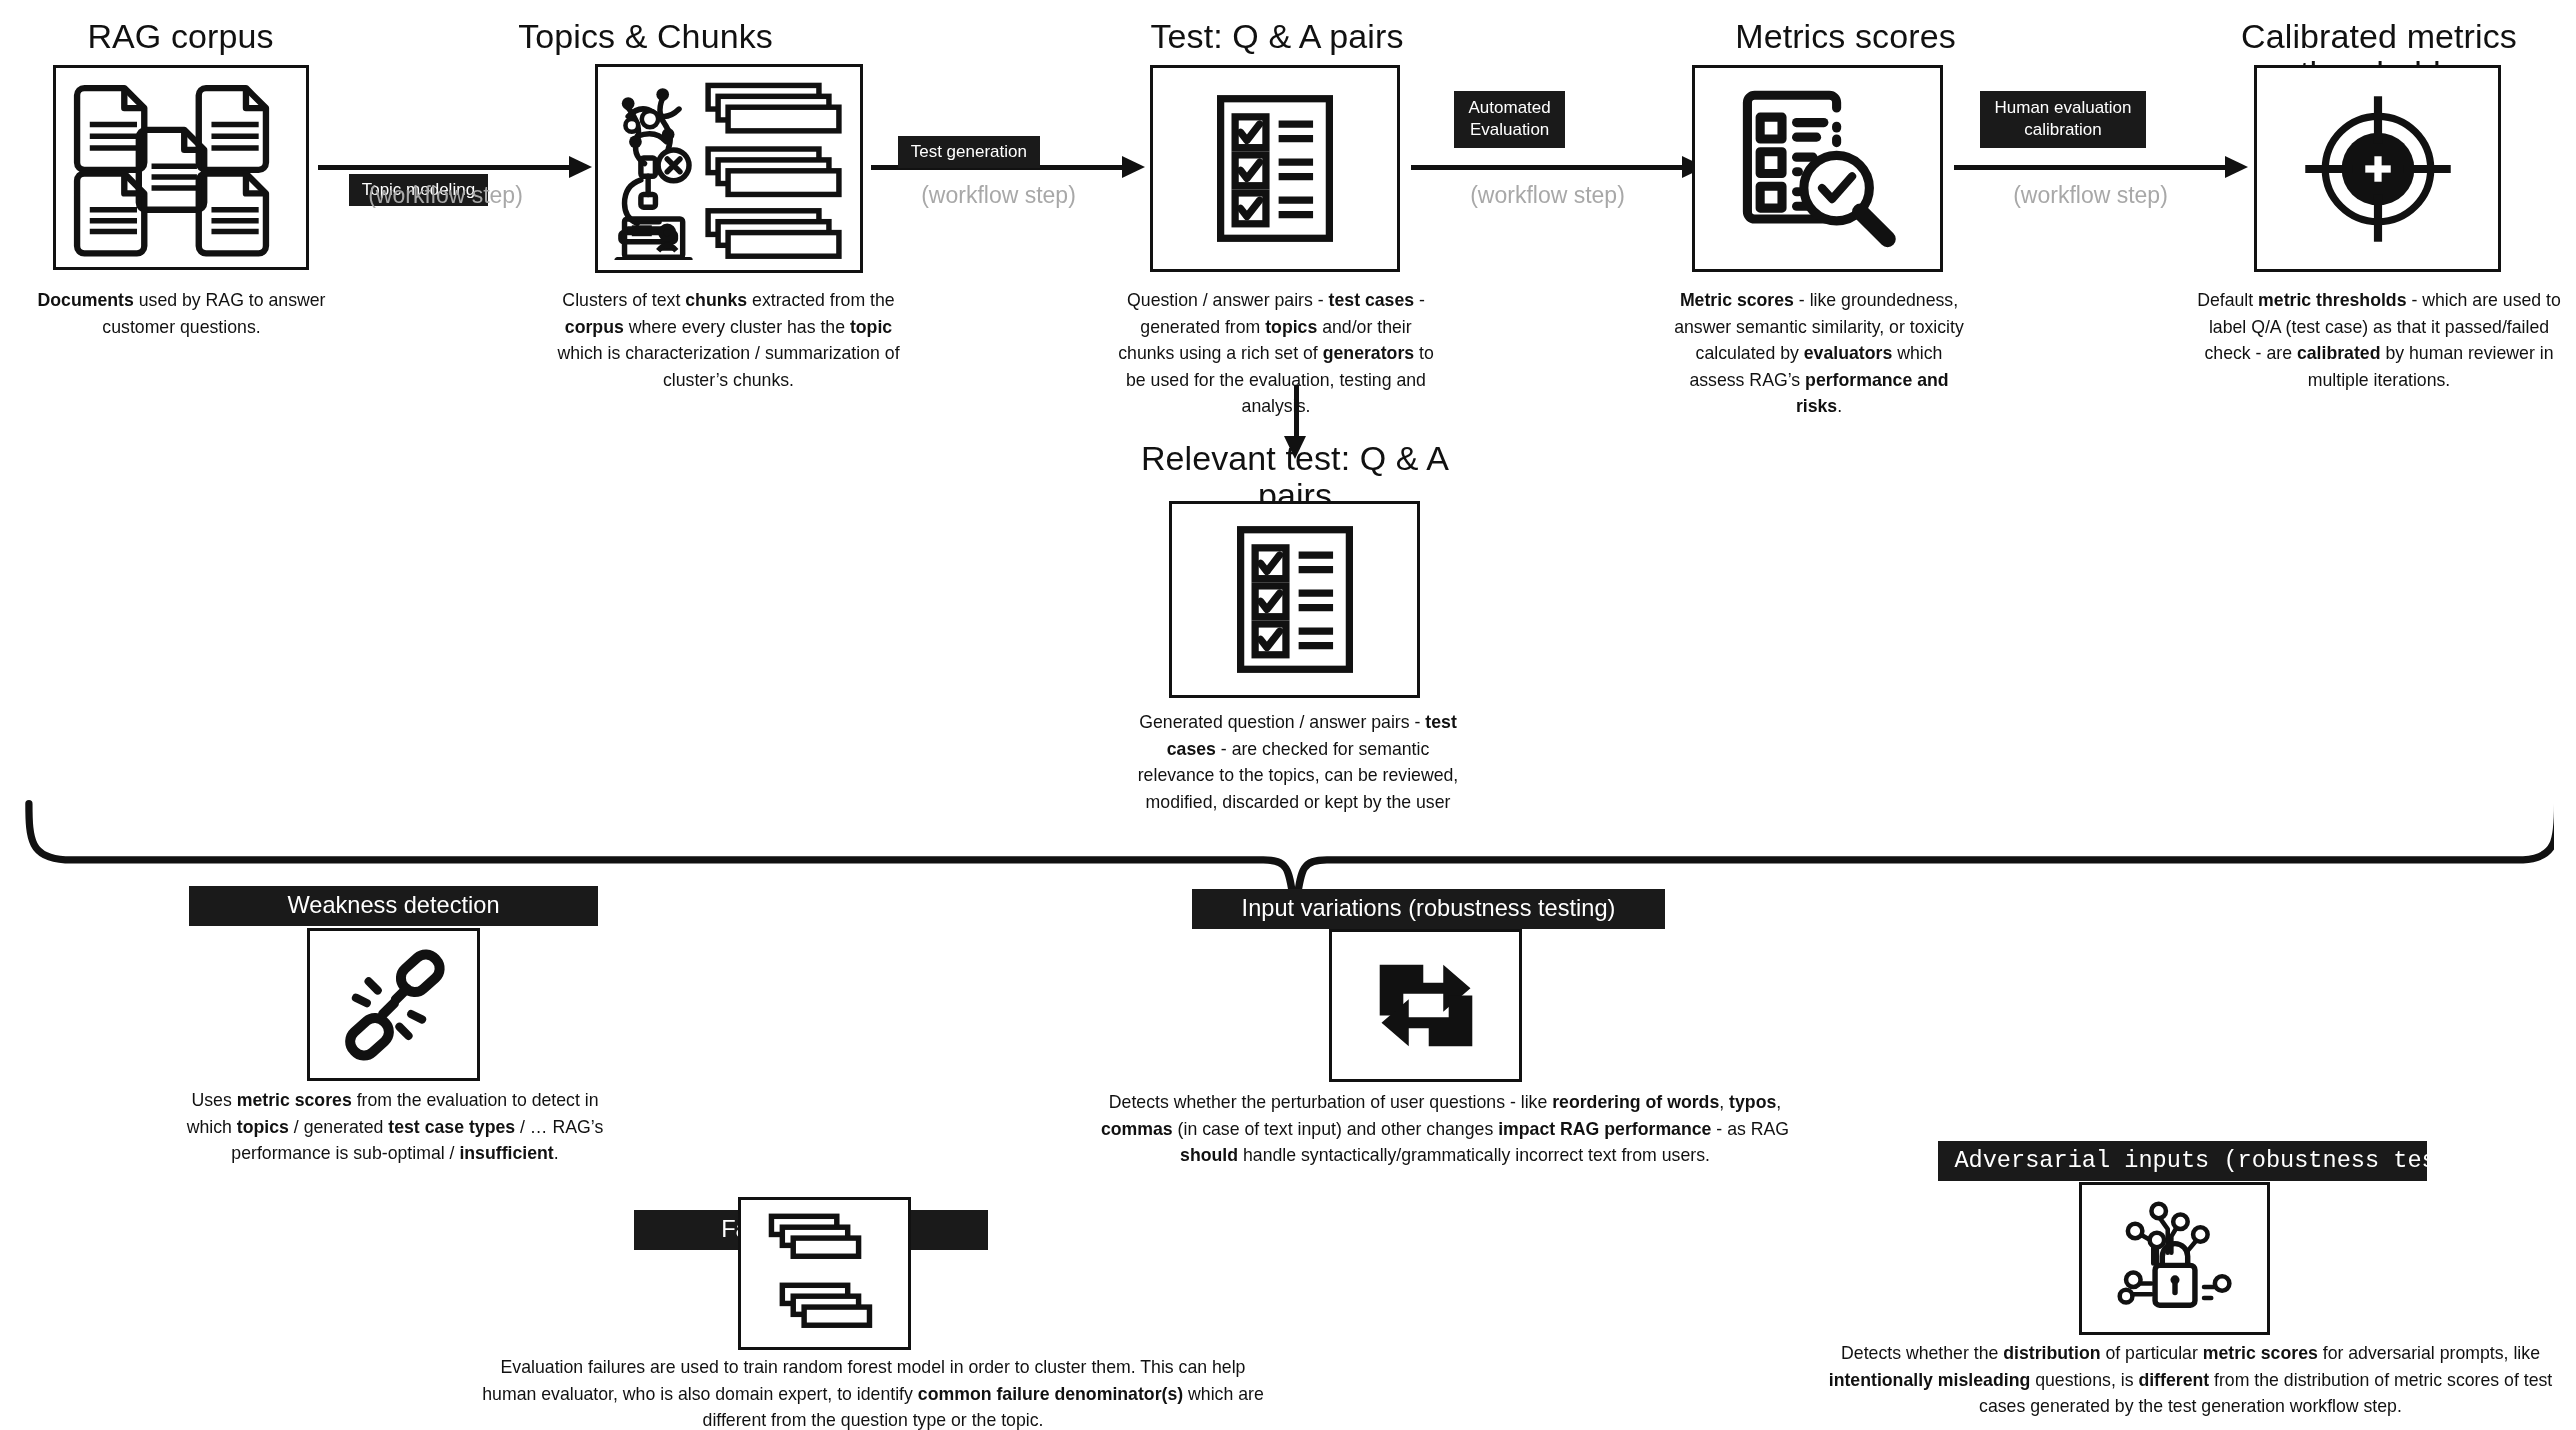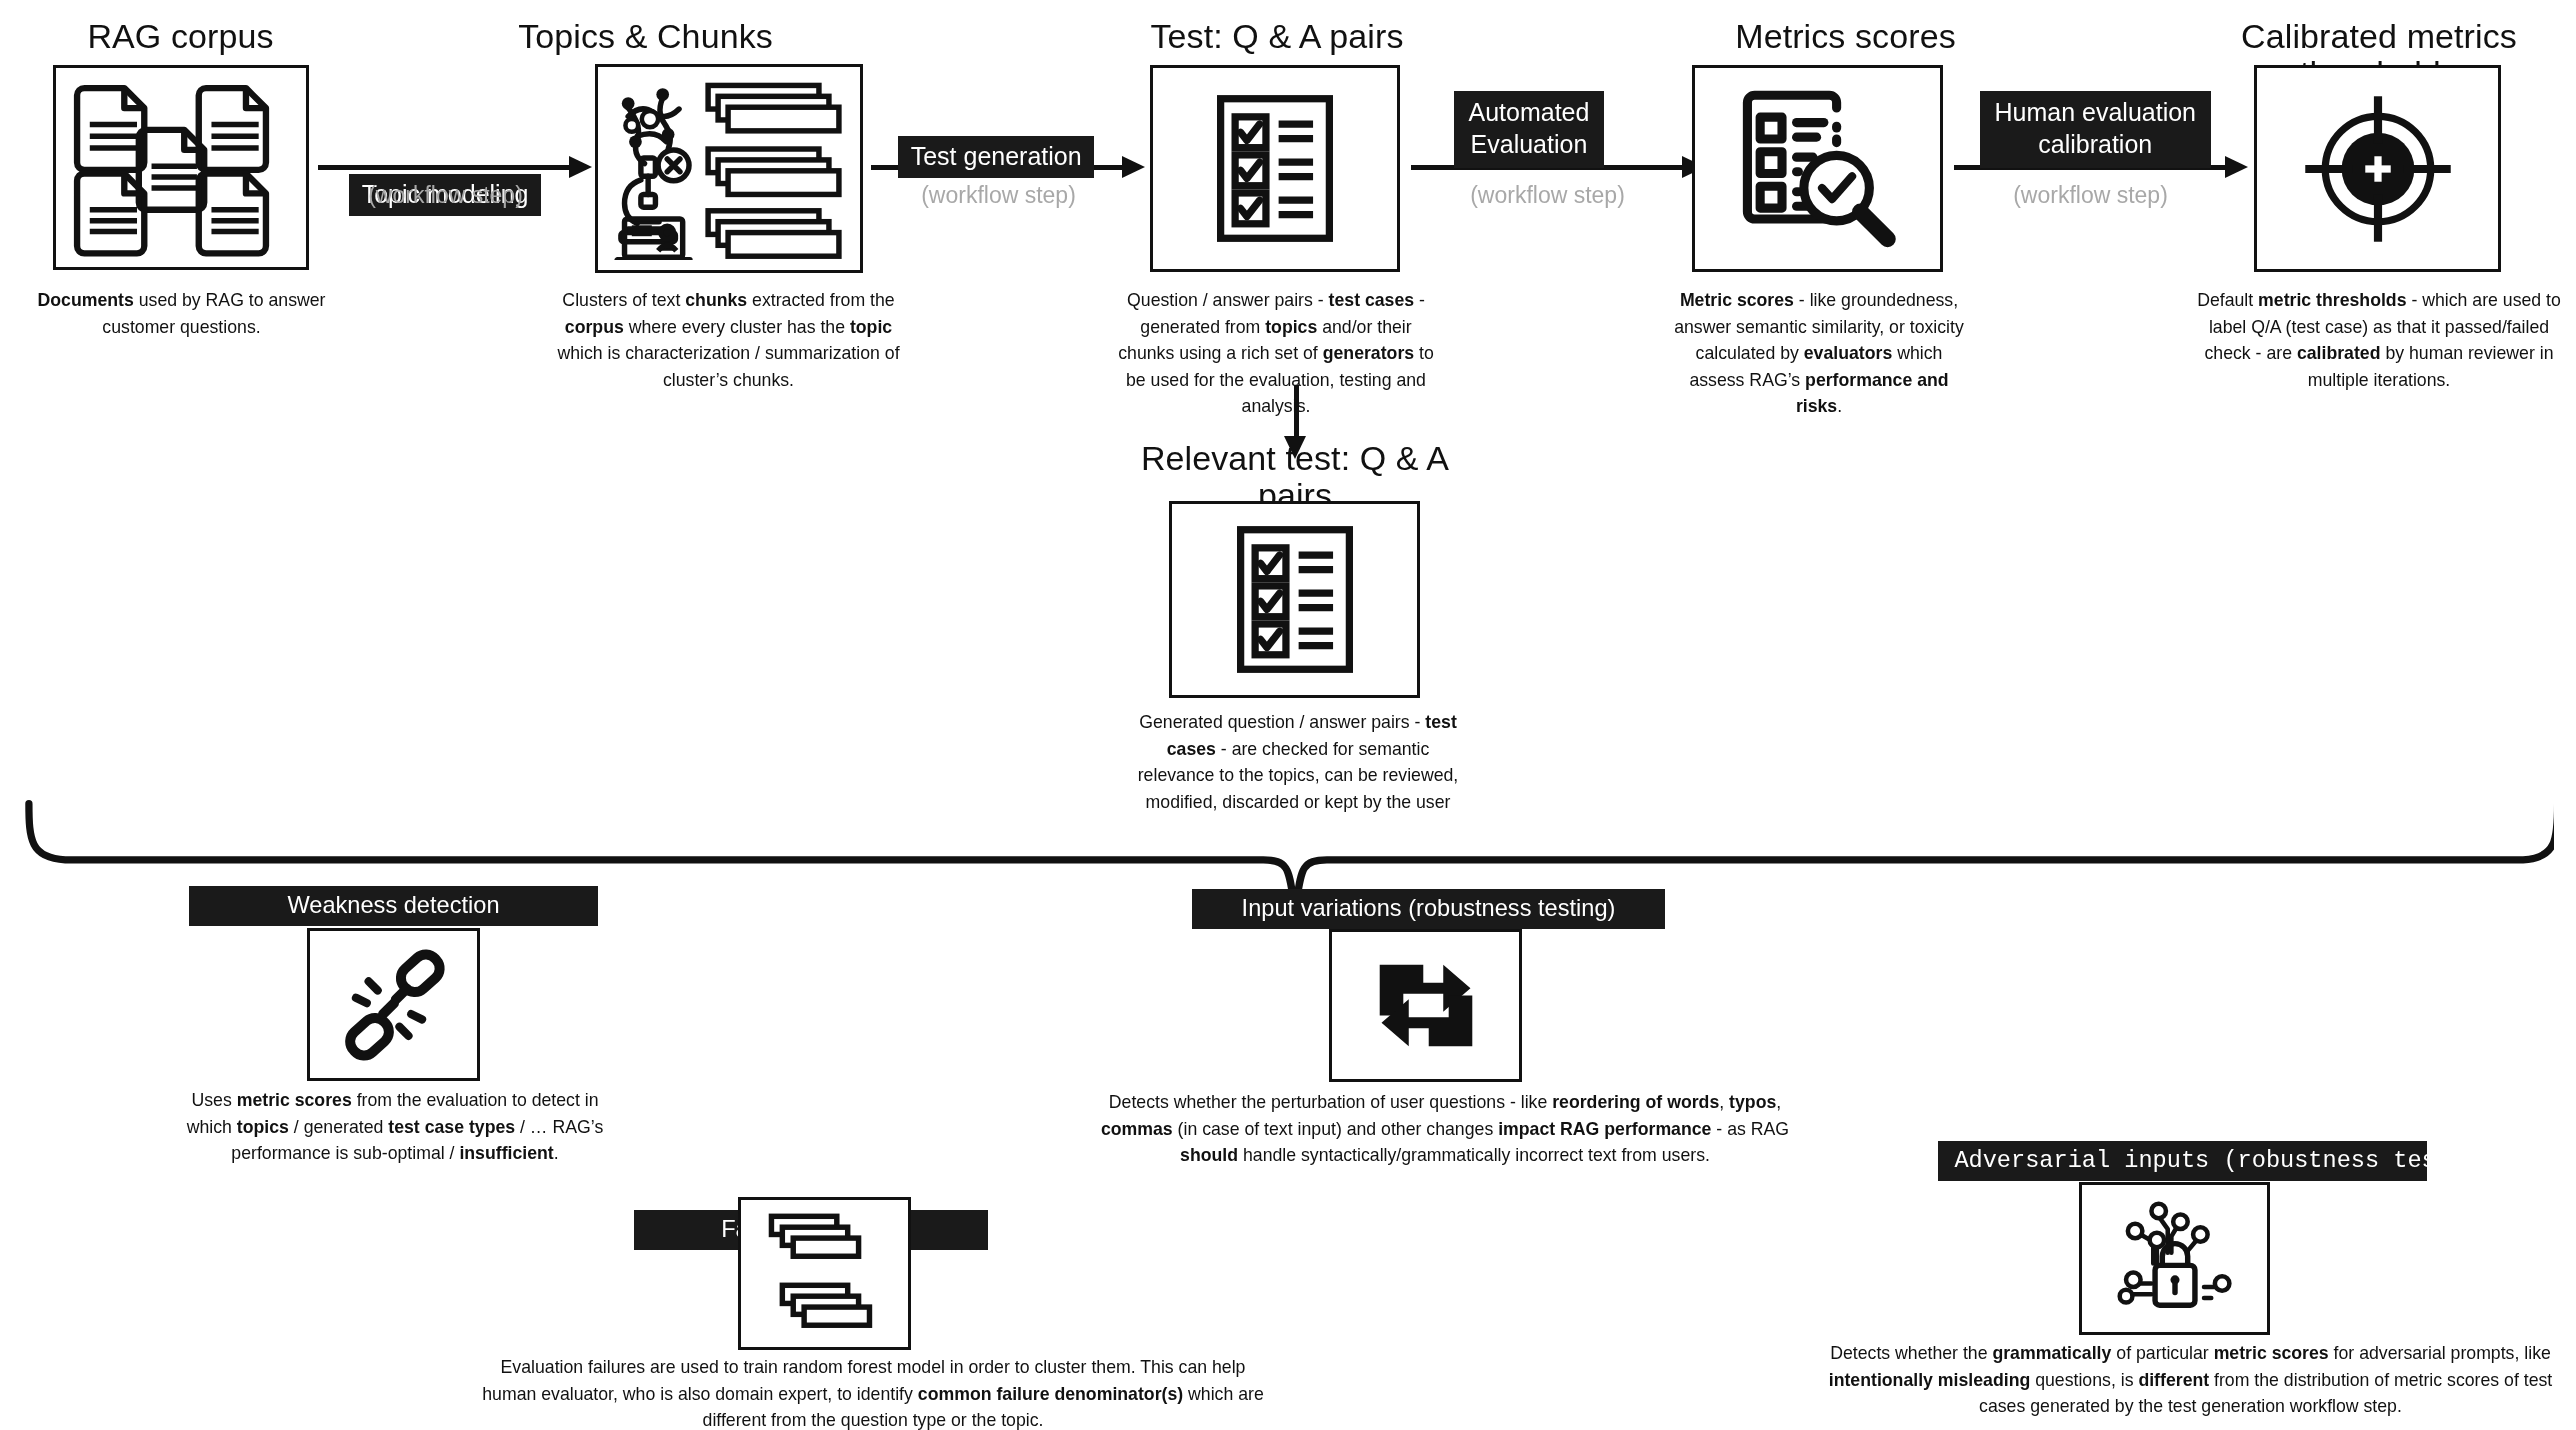--- a/index.html
+++ b/index.html
@@ -23,21 +23,21 @@
   }
 
   
   .caption{
     font-size:17.7px; line-height:1.5; text-align:center; color:#111;
   }
   .caption b{ font-weight:700; }
 
   
   .chip{
-    background:#1a1a1a; color:#ffffff; font-size:25px; line-height:1.25;
+    background:#1a1a1a; color:#ffffff; font-size:17px; line-height:1.25;
     padding:4.5px 12.7px 6.4px 12.7px; text-align:center; white-space:pre-line;
     font-weight:400;
   }
   .chip.two{ padding:6.4px 14.5px 8.2px 14.5px; }
 
   
   .wf{
     font-size:23px; color:#a8a8a8; text-align:center; white-space:nowrap;
   }
 
@@ -408,14 +408,14 @@
 
         <path d="M50 72 v-10 a14 14 0 0 1 28 0 v10" stroke-width="6"></path>
         <rect x="42" y="72" width="44" height="44" rx="5" stroke-width="6" fill="#fff"></rect>
         <circle cx="64" cy="88" r="5" fill="#111" stroke="none"></circle>
         <path d="M64 90 v12" stroke-width="6"></path>
       </g>
     </svg>
   </span>
 </div>
 
-<div class="abs caption" style="left:1827px; top:1340px; width:727px;">Detects whether the <b>grammatically</b> of particular <b>metric scores</b> for adversarial prompts, like <b>intentionally misleading</b> questions, is <b>different</b> from the distribution of metric scores of test cases generated by the test generation workflow step.</div>
+<div class="abs caption" style="left:1827px; top:1340px; width:727px;">Detects whether the <b>distribution</b> of particular <b>metric scores</b> for adversarial prompts, like <b>intentionally misleading</b> questions, is <b>different</b> from the distribution of metric scores of test cases generated by the test generation workflow step.</div>
 
 
 </body></html>

